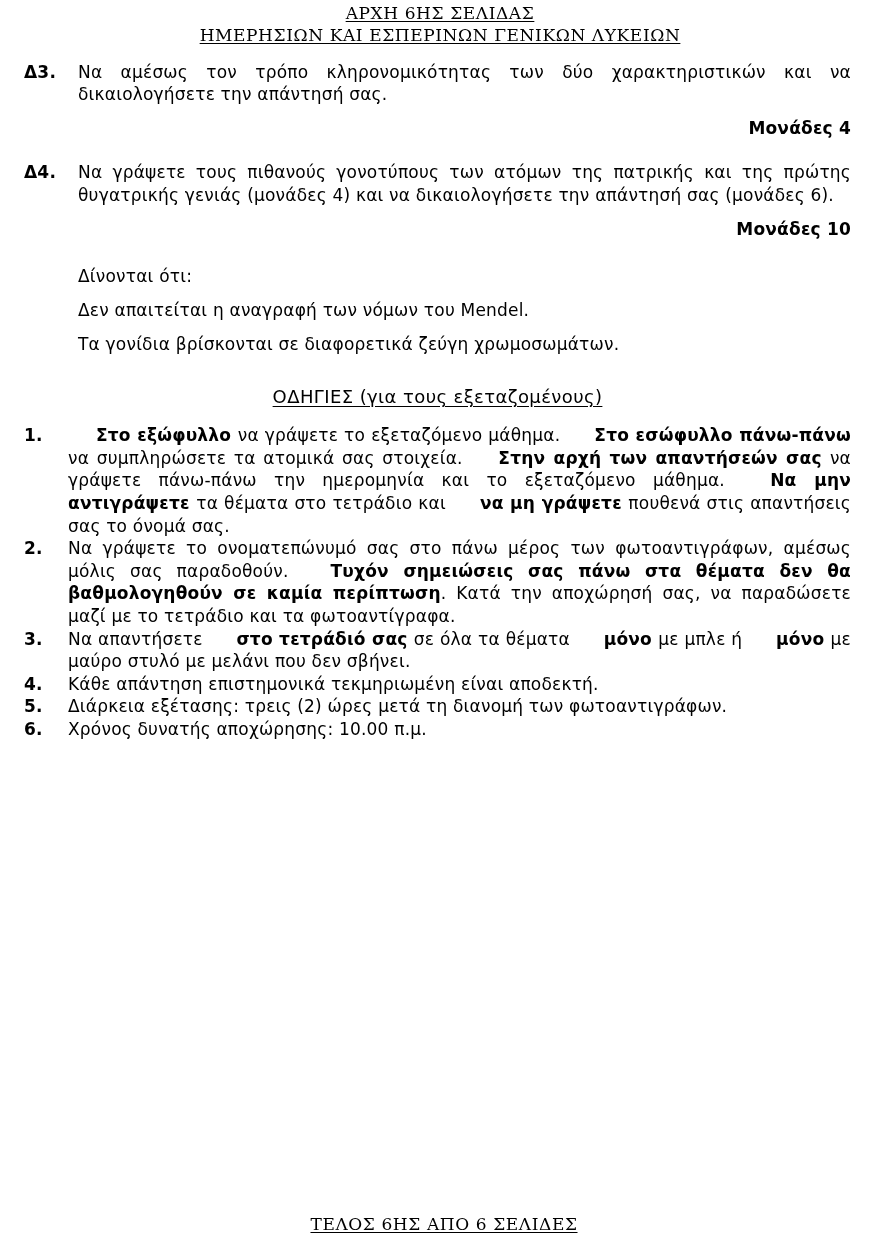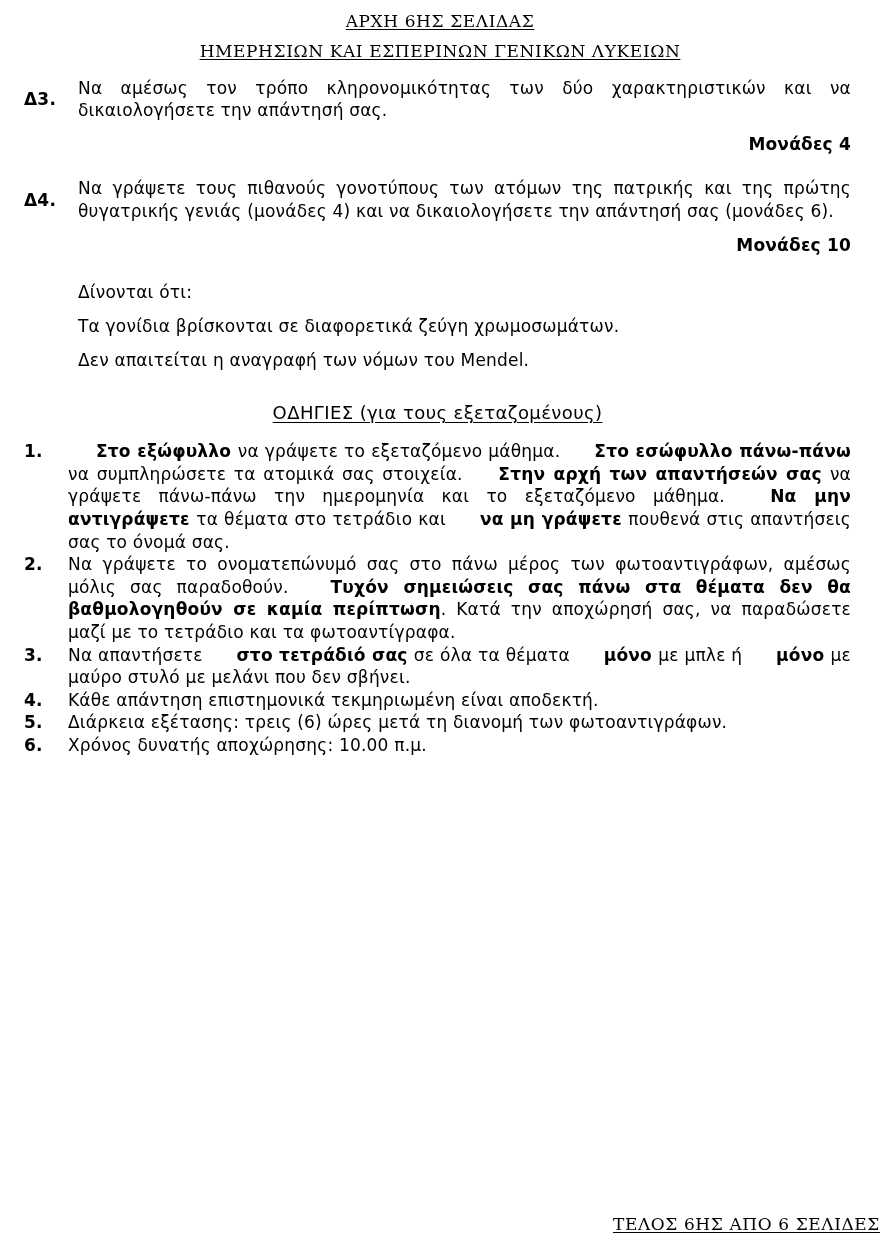--- a/index.html
+++ b/index.html
@@ -28,36 +28,35 @@
   .doc-header {
     text-align: center;
     font-family: "DejaVu Serif", "Liberation Serif", serif;
     padding-top: 3px;
   }
   .doc-header .hline {
     display: block;
     line-height: 1.28;
     font-size: 17px;
     letter-spacing: 0.6px;
-    margin-top: 8px;
   }
   .doc-header .hline span {
     text-decoration: underline;
     text-underline-offset: 2px;
   }
 
   
   .content {
     padding: 0 29px 0 24px;
   }
 
   
   .qblock {
     display: flex;
-    align-items: center;
+    align-items: flex-start;
     margin-top: 14px;
   }
   .qlabel {
     flex: 0 0 54px;
     font-weight: bold;
     font-size: 17px;
     line-height: 1.35;
     letter-spacing: 0.2px;
   }
   .qbody {
@@ -149,21 +148,21 @@
     line-height: 1.42;
     letter-spacing: 1.6px;
   }
 
   
   .doc-footer {
     position: absolute;
     left: 8px;
     right: 0;
     bottom: 16px;
-    text-align: right;
+    text-align: center;
     font-family: "DejaVu Serif", "Liberation Serif", serif;
     font-size: 17px;
     letter-spacing: 0.6px;
   }
   .doc-footer span {
     text-decoration: underline;
     text-underline-offset: 2px;
   }
 </style>
 </head>
@@ -189,22 +188,22 @@
     <div class="qblock" style="margin-top:23px;">
       <div class="qlabel">Δ4.</div>
       <div class="qbody">
         <p>Να γράψετε τους πιθανούς γονοτύπους των ατόμων της πατρικής και της πρώτης θυγατρικής γενιάς (μονάδες 4) και να δικαιολογήσετε την απάντησή σας (μονάδες 6).</p>
       </div>
     </div>
     <div class="monades">Μονάδες 10</div>
 
     <div class="givens">
       <p class="nojust">Δίνονται ότι:</p>
+      <p class="nojust">Δεν απαιτείται η αναγραφή των νόμων του Mendel.</p>
       <p class="nojust">Τα γονίδια βρίσκονται σε διαφορετικά ζεύγη χρωμοσωμάτων.</p>
-      <p class="nojust">Δεν απαιτείται η αναγραφή των νόμων του Mendel.</p>
     </div>
 
     <div class="odigies"><span>ΟΔΗΓΙΕΣ (για τους εξεταζομένους)</span></div>
 
     <div class="instructions">
       <div class="ins-item">
         <div class="ins-num">1.</div>
         <div class="ins-text"><b>Στο εξώφυλλο </b><span>να γράψετε το εξεταζόμενο μάθημα. </span><b>Στο εσώφυλλο πάνω-πάνω </b><span>να συμπληρώσετε τα ατομικά σας στοιχεία. </span><b>Στην αρχή των απαντήσεών σας </b><span>να γράψετε πάνω-πάνω την ημερομηνία και το εξεταζόμενο μάθημα. </span><b>Να μην αντιγράψετε </b><span>τα θέματα στο τετράδιο και </span><b>να μη γράψετε </b><span>πουθενά στις απαντήσεις σας το όνομά σας.</span></div>
       </div>
       <div class="ins-item">
@@ -214,21 +213,21 @@
       <div class="ins-item">
         <div class="ins-num">3.</div>
         <div class="ins-text"><span>Να απαντήσετε </span><b>στο τετράδιό σας </b><span>σε όλα τα θέματα </span><b>μόνο </b><span>με μπλε ή </span><b>μόνο </b><span>με μαύρο στυλό με μελάνι που δεν σβήνει.</span></div>
       </div>
       <div class="ins-item">
         <div class="ins-num">4.</div>
         <div class="ins-text nojust"><span>Κάθε απάντηση επιστημονικά τεκμηριωμένη είναι αποδεκτή.</span></div>
       </div>
       <div class="ins-item">
         <div class="ins-num">5.</div>
-        <div class="ins-text nojust"><span>Διάρκεια εξέτασης: τρεις (6) ώρες μετά τη διανομή των φωτοαντιγράφων.</span></div>
+        <div class="ins-text nojust"><span>Διάρκεια εξέτασης: τρεις (2) ώρες μετά τη διανομή των φωτοαντιγράφων.</span></div>
       </div>
       <div class="ins-item">
         <div class="ins-num">6.</div>
         <div class="ins-text nojust"><span>Χρόνος δυνατής αποχώρησης: 10.00 π.μ.</span></div>
       </div>
     </div>
 
 
   </div>
 

